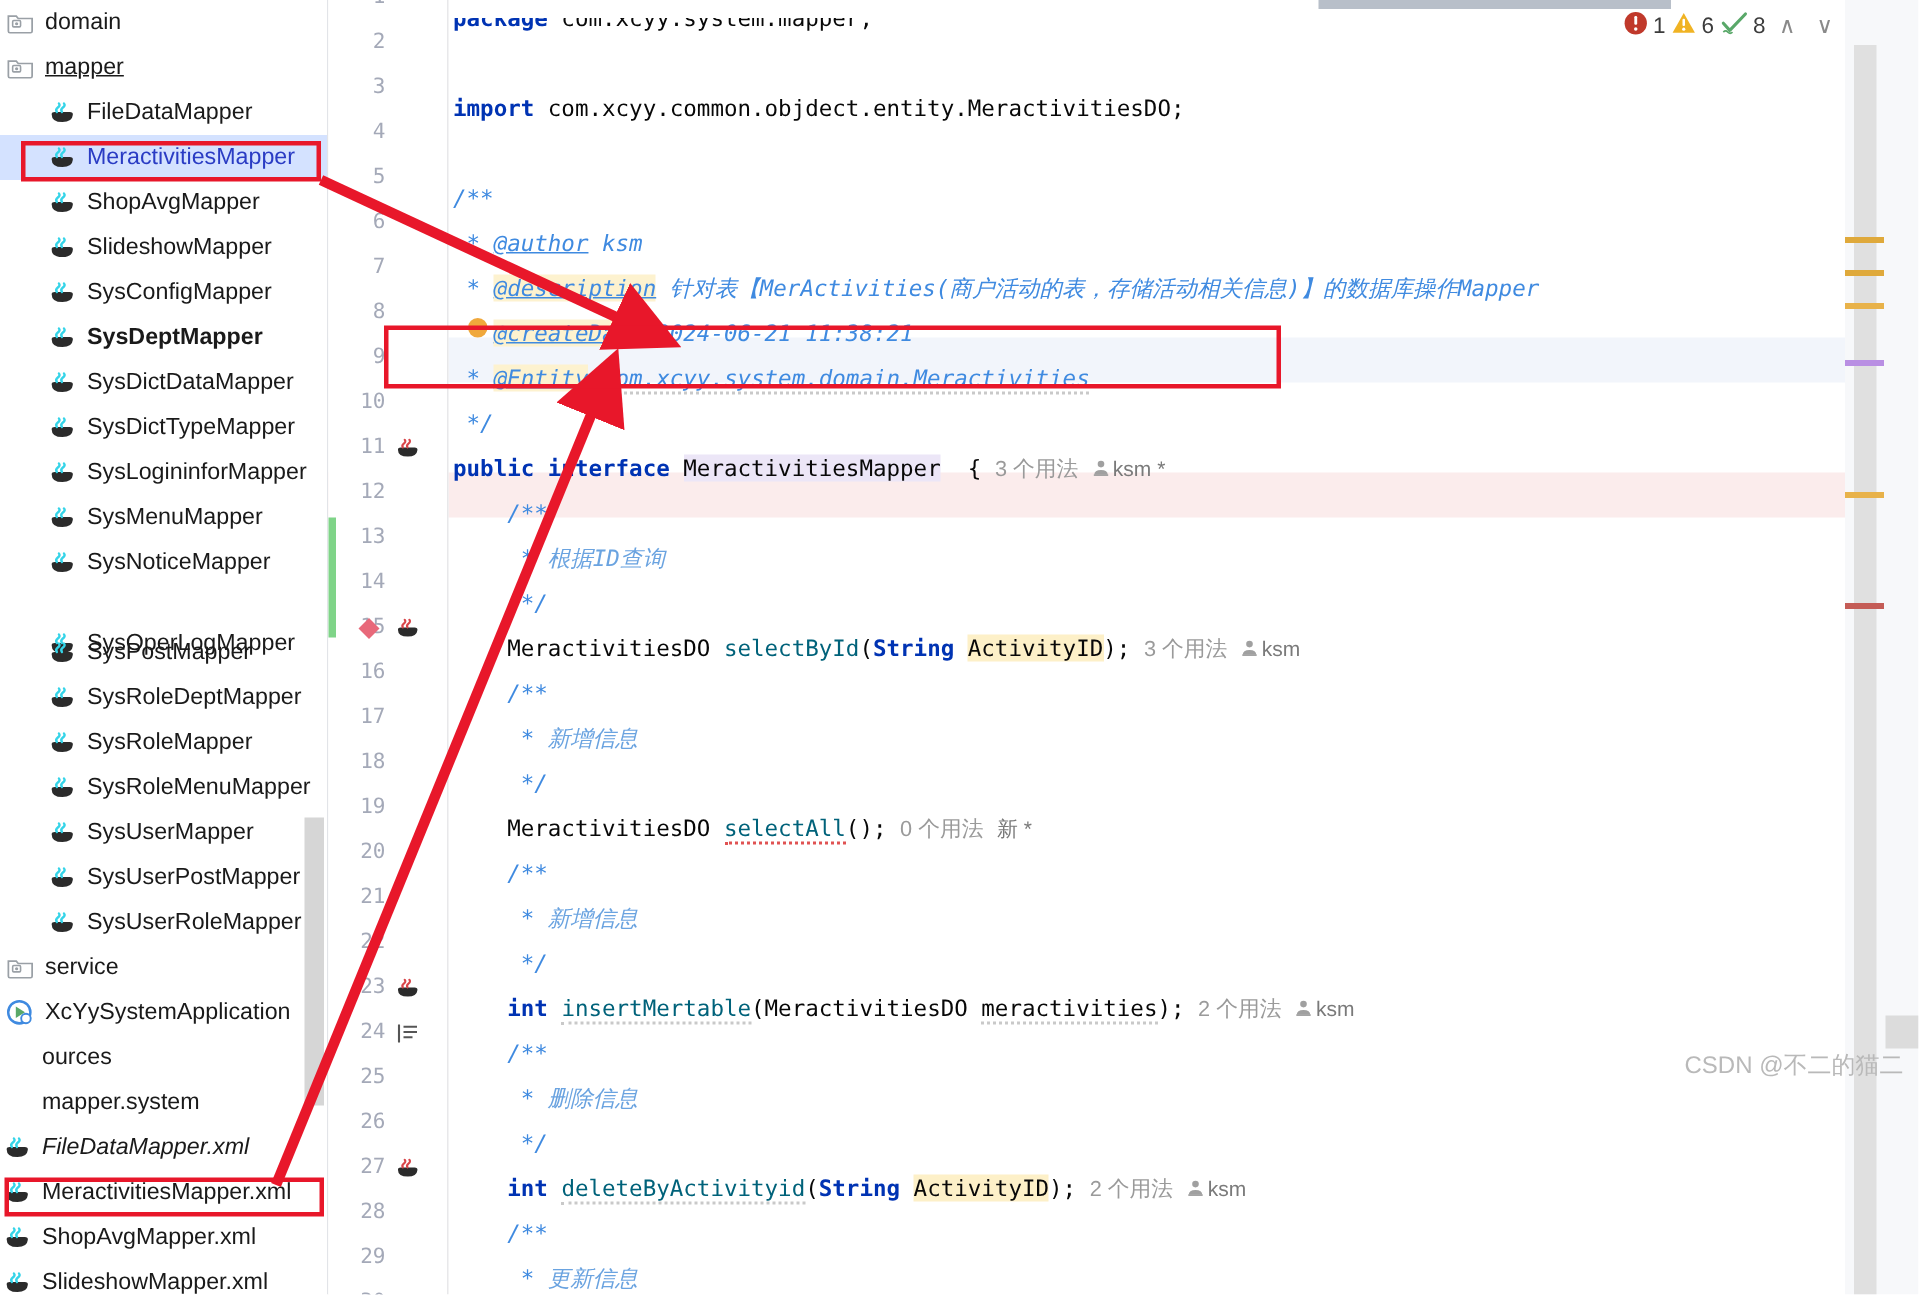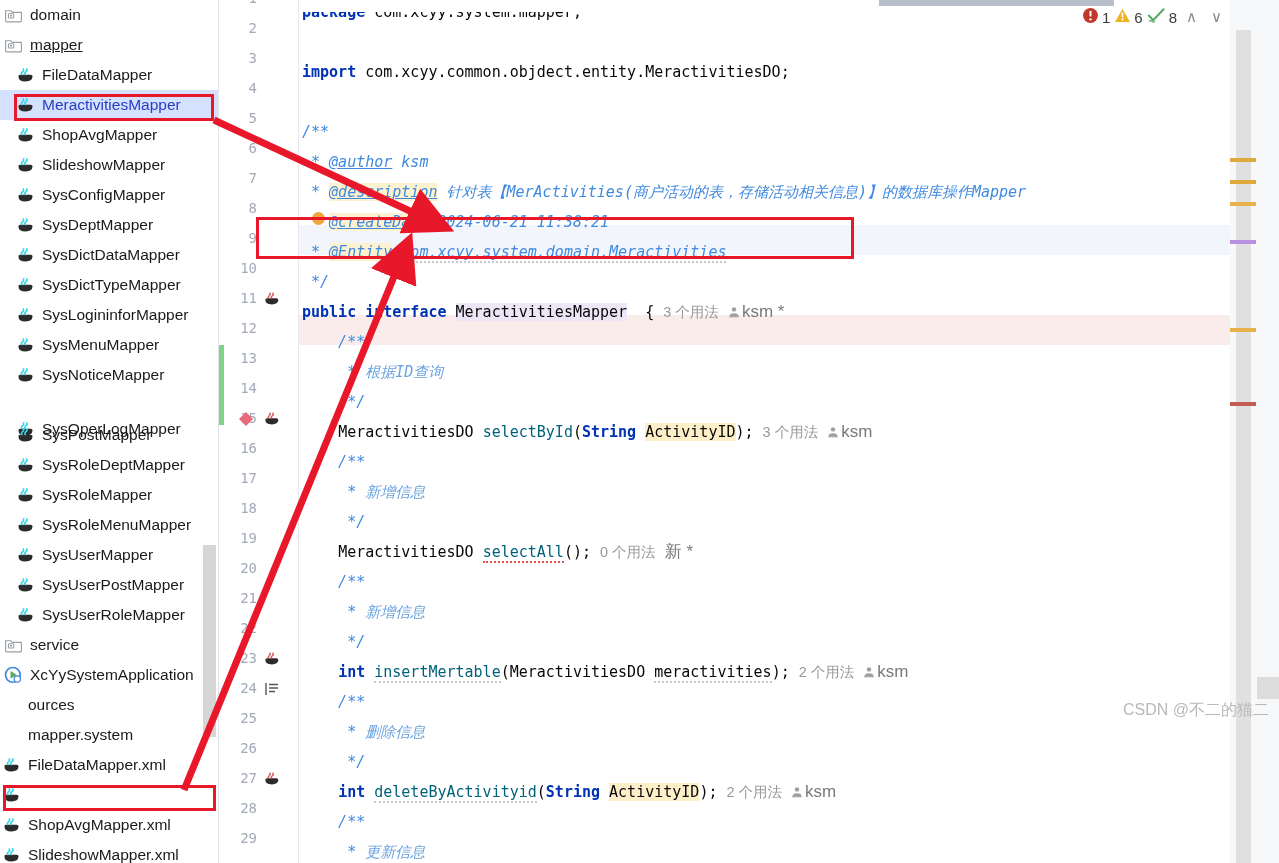--- a/index.html
+++ b/index.html
@@ -17,21 +17,21 @@
     background: #ffffff; overflow: hidden;
   }
   .tree-row {
     position: relative; height: 30px; display: flex; align-items: center;
     font-size: 15.5px; color: #1a1a1a; white-space: nowrap;
     padding-left: 4px;
   }
   .tree-row.sel { background: #d4e2ff; }
   .tree-row .lbl { line-height: 30px; }
   .tree-row.lvl1 { padding-left: 4px; }
-  .tree-row.lvl2 { padding-left: 16px; }
+  .tree-row.lvl2 { padding-left: 32px; }
   .tree-row.flat { padding-left: 2px; }
   .ic { width: 19px; height: 19px; margin-right: 7px; flex: 0 0 19px; position: relative; }
 
   
   .ic-folder svg { display:block; }
   
   .ic-bean svg { display:block; }
   .ic-spring svg { display:block; }
 
   .sb-scroll {
@@ -84,21 +84,21 @@
   .plain   { color: #080808; }
   .meth    { color: #00627a; }
   .jdoc    { color: #3f8ae0; font-style: italic; }
   .jdoc-t  { color: #3f8ae0; font-style: italic; text-decoration: underline; text-align: center; }
   .jdoc-hl { color: #3f8ae0; font-style: italic; text-decoration: underline; background: #fdf2cf; }
   .jdoc-cn { color: #3f8ae0; font-style: italic; }
   .str-hl  { background: #fdf0c8; }
   .iden-hl { background: #ece6f7; }
   .cmtcn   { color: #6aa3e0; font-style: italic; }
   .hint    { color: #9a9a9a; font-family: "Liberation Sans", sans-serif; font-size: 14.5px; font-style: normal; }
-  .hintd   { color: #7a7a7a; font-family: "Liberation Sans", sans-serif; font-size: 17px; }
+  .hintd   { color: #7a7a7a; font-family: "Liberation Sans", sans-serif; font-size: 14px; }
   .wavy    { border-bottom: 2px dotted #c9c9c9; }
   .wavyred { border-bottom: 2px dotted #e05252; }
   .usr-ic  { display:inline-block; width: 12px; height: 12px; vertical-align: -1px; margin-right: 2px;}
 
   
   .analysis {
     position: absolute; right: 0; top: 0; width: 49px; height: 863px;
     background: #f7f8fa;
   }
   .a-track {
@@ -211,21 +211,21 @@
         <div class="tree-row lvl2" style="top: 180px; position: absolute; left: 0px; right: 0px;">
           <span class="ic ic-bean">
             <svg width="19" height="19" viewBox="0 0 18 18">
               <path d="M2.3 9.6 q0 5 6.8 5 q6.2 0 6.6 -4.6 q.2 -1.8 -2 -1.8 h-9.4 q-2 0 -2 1.4 z" fill="#2b2b2b"></path>
               <path d="M5.6 8.2 q-1.1 -1.5 .6 -2.8 q1.8 -1.4 .7 -2.6" stroke="#35d4e8" stroke-width="1.5" fill="none" stroke-linecap="round"></path>
               <path d="M8.8 8.2 q-1.1 -1.5 .6 -2.8 q1.8 -1.4 .7 -2.6" stroke="#35d4e8" stroke-width="1.5" fill="none" stroke-linecap="round"></path>
             </svg>
           </span>
           <span class="lbl">SysConfigMapper</span>
         </div>
-        <div class="tree-row lvl2" style="top: 210px; position: absolute; left: 0px; right: 0px;">
+        <div class="tree-row lvl2" style="top: 210px; position: absolute; left: 0px; right: 0px; font-weight: bold;">
           <span class="ic ic-bean">
             <svg width="19" height="19" viewBox="0 0 18 18">
               <path d="M2.3 9.6 q0 5 6.8 5 q6.2 0 6.6 -4.6 q.2 -1.8 -2 -1.8 h-9.4 q-2 0 -2 1.4 z" fill="#2b2b2b"></path>
               <path d="M5.6 8.2 q-1.1 -1.5 .6 -2.8 q1.8 -1.4 .7 -2.6" stroke="#35d4e8" stroke-width="1.5" fill="none" stroke-linecap="round"></path>
               <path d="M8.8 8.2 q-1.1 -1.5 .6 -2.8 q1.8 -1.4 .7 -2.6" stroke="#35d4e8" stroke-width="1.5" fill="none" stroke-linecap="round"></path>
             </svg>
           </span>
           <span class="lbl">SysDeptMapper</span>
         </div>
         <div class="tree-row lvl2" style="top: 240px; position: absolute; left: 0px; right: 0px;">
@@ -380,38 +380,39 @@
           <span class="lbl">XcYySystemApplication</span>
         </div>
         <div class="tree-row flat" style="top: 690px; position: absolute; left: 0px; right: 0px;">
           <span class="ic"></span>
           <span class="lbl">ources</span>
         </div>
         <div class="tree-row flat" style="top: 720px; position: absolute; left: 0px; right: 0px;">
           <span class="ic"></span>
           <span class="lbl">mapper.system</span>
         </div>
-        <div class="tree-row flat" style="top: 750px; position: absolute; left: 0px; right: 0px;">
+        <div class="tree-row flat" style="top: 750px; position: absolute; left: 0px; right: 0px; font-style: italic;">
           <span class="ic ic-bean">
             <svg width="19" height="19" viewBox="0 0 18 18">
               <path d="M2.3 9.6 q0 5 6.8 5 q6.2 0 6.6 -4.6 q.2 -1.8 -2 -1.8 h-9.4 q-2 0 -2 1.4 z" fill="#2b2b2b"></path>
               <path d="M5.6 8.2 q-1.1 -1.5 .6 -2.8 q1.8 -1.4 .7 -2.6" stroke="#35d4e8" stroke-width="1.5" fill="none" stroke-linecap="round"></path>
               <path d="M8.8 8.2 q-1.1 -1.5 .6 -2.8 q1.8 -1.4 .7 -2.6" stroke="#35d4e8" stroke-width="1.5" fill="none" stroke-linecap="round"></path>
             </svg>
           </span>
           <span class="lbl">FileDataMapper.xml</span>
         </div>
         <div class="tree-row flat" style="top: 780px; position: absolute; left: 0px; right: 0px;">
           <span class="ic ic-bean">
             <svg width="19" height="19" viewBox="0 0 18 18">
               <path d="M2.3 9.6 q0 5 6.8 5 q6.2 0 6.6 -4.6 q.2 -1.8 -2 -1.8 h-9.4 q-2 0 -2 1.4 z" fill="#2b2b2b"></path>
               <path d="M5.6 8.2 q-1.1 -1.5 .6 -2.8 q1.8 -1.4 .7 -2.6" stroke="#35d4e8" stroke-width="1.5" fill="none" stroke-linecap="round"></path>
               <path d="M8.8 8.2 q-1.1 -1.5 .6 -2.8 q1.8 -1.4 .7 -2.6" stroke="#35d4e8" stroke-width="1.5" fill="none" stroke-linecap="round"></path>
             </svg>
           </span>
+          <span class="lbl">MeractivitiesMapper.xml</span>
         </div>
         <div class="tree-row flat" style="top: 810px; position: absolute; left: 0px; right: 0px;">
           <span class="ic ic-bean">
             <svg width="19" height="19" viewBox="0 0 18 18">
               <path d="M2.3 9.6 q0 5 6.8 5 q6.2 0 6.6 -4.6 q.2 -1.8 -2 -1.8 h-9.4 q-2 0 -2 1.4 z" fill="#2b2b2b"></path>
               <path d="M5.6 8.2 q-1.1 -1.5 .6 -2.8 q1.8 -1.4 .7 -2.6" stroke="#35d4e8" stroke-width="1.5" fill="none" stroke-linecap="round"></path>
               <path d="M8.8 8.2 q-1.1 -1.5 .6 -2.8 q1.8 -1.4 .7 -2.6" stroke="#35d4e8" stroke-width="1.5" fill="none" stroke-linecap="round"></path>
             </svg>
           </span>
           <span class="lbl">ShopAvgMapper.xml</span>

